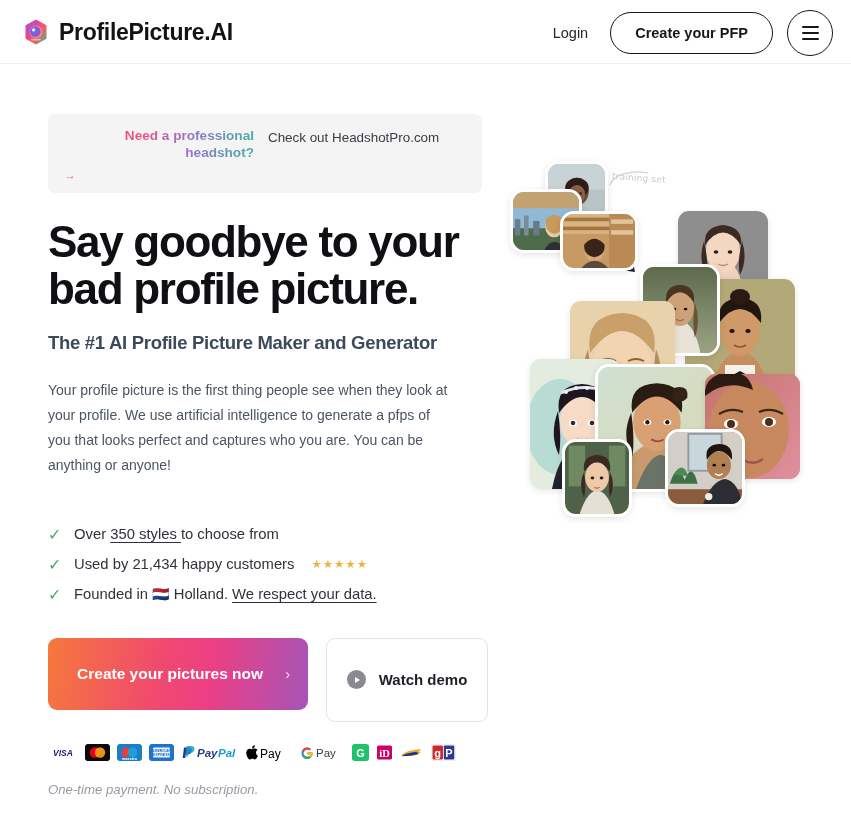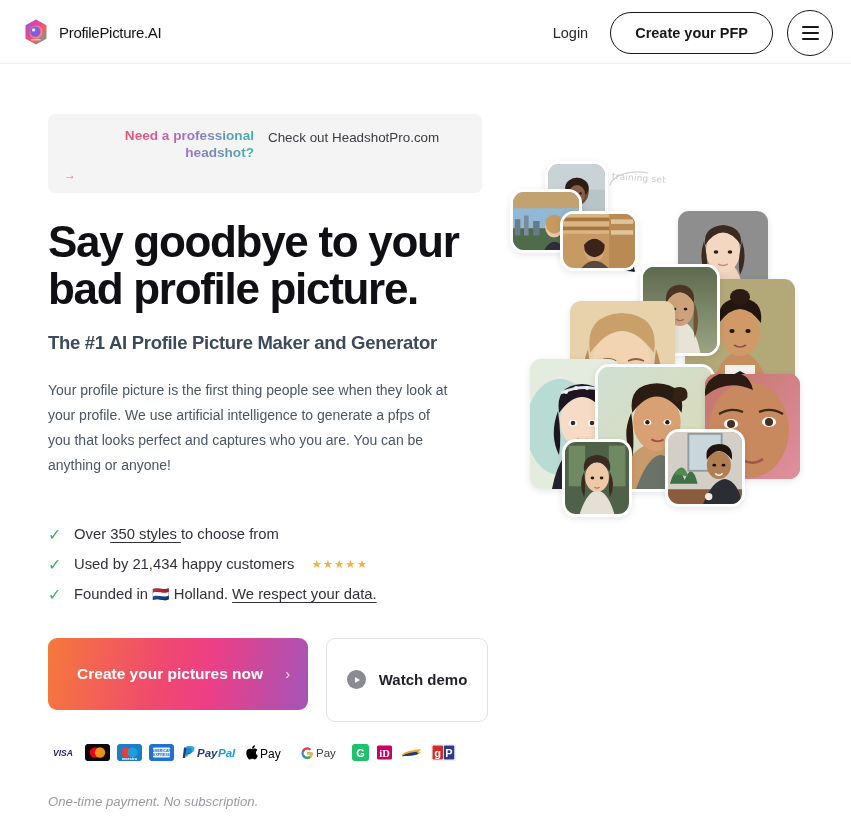--- a/index.html
+++ b/index.html
@@ -19,21 +19,21 @@
     display: flex;
     align-items: center;
   }
   .brand {
     position: absolute;
     left: 22px; top: 18px;
     display: flex; align-items: center; gap: 9px;
   }
   .brand-mark { width: 28px; height: 28px; display: block; }
   .brand-name {
-    font-size: 15px; font-weight: 400; color: #131316;
+    font-size: 23px; font-weight: 700; color: #131316;
     letter-spacing: -0.3px;
   }
   .header-right {
     position: absolute; right: 18px; top: 10px;
     display: flex; align-items: center; gap: 14px;
   }
   .login-link {
     font-size: 14.5px; color: #25252b; font-weight: 500;
     text-decoration: none; padding: 6px 8px; cursor: pointer;
   }
@@ -156,21 +156,21 @@
     margin-left: 2px;
   }
   .cta-secondary .lbl {
     font-size: 15px; font-weight: 700; color: #1f1f26;
     line-height: 1.55; text-align: center;
   }
 
   
   .pay-row {
     display: flex; align-items: center; gap: 7px;
-    margin-bottom: 32px; height: 18px;
+    margin-bottom: 20px; height: 18px;
   }
   .pay { height: 17px; border-radius: 2.5px; display: block; }
   .one-time {
     font-size: 13.2px; color: #9a9aa4; font-style: italic;
   }
 
   
   .collage { position: absolute; left: 500px; top: 85px; width: 351px; height: 420px; }
   .tile {
     position: absolute; border-radius: 11px; overflow: hidden;

